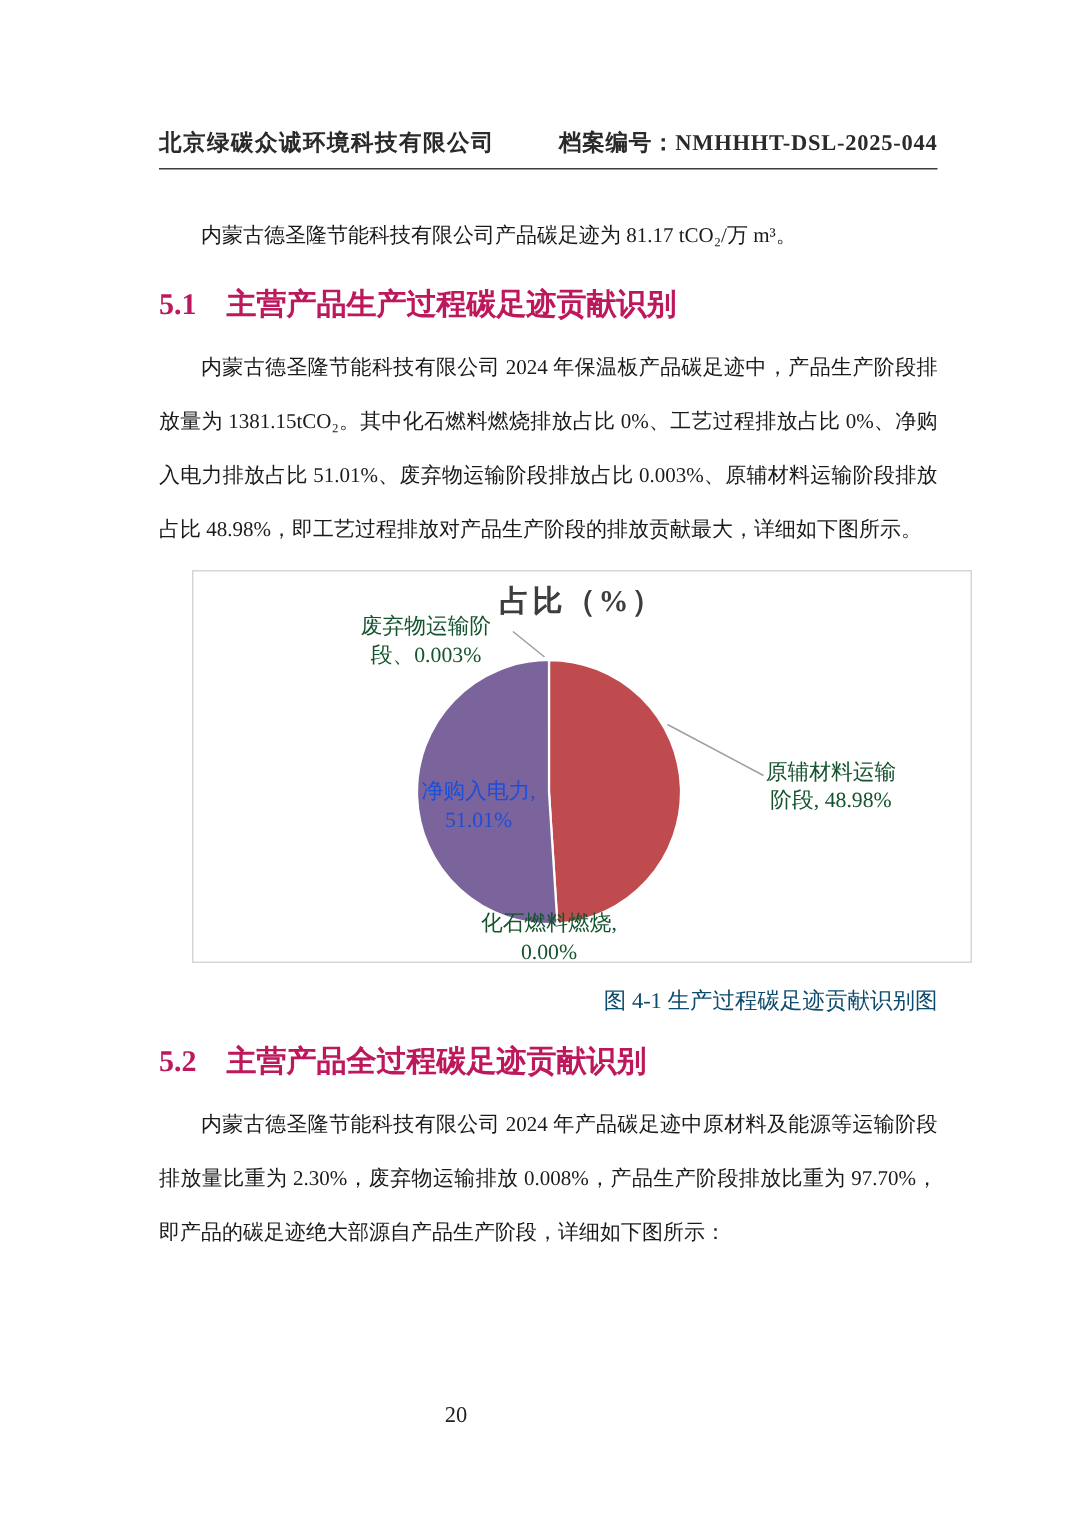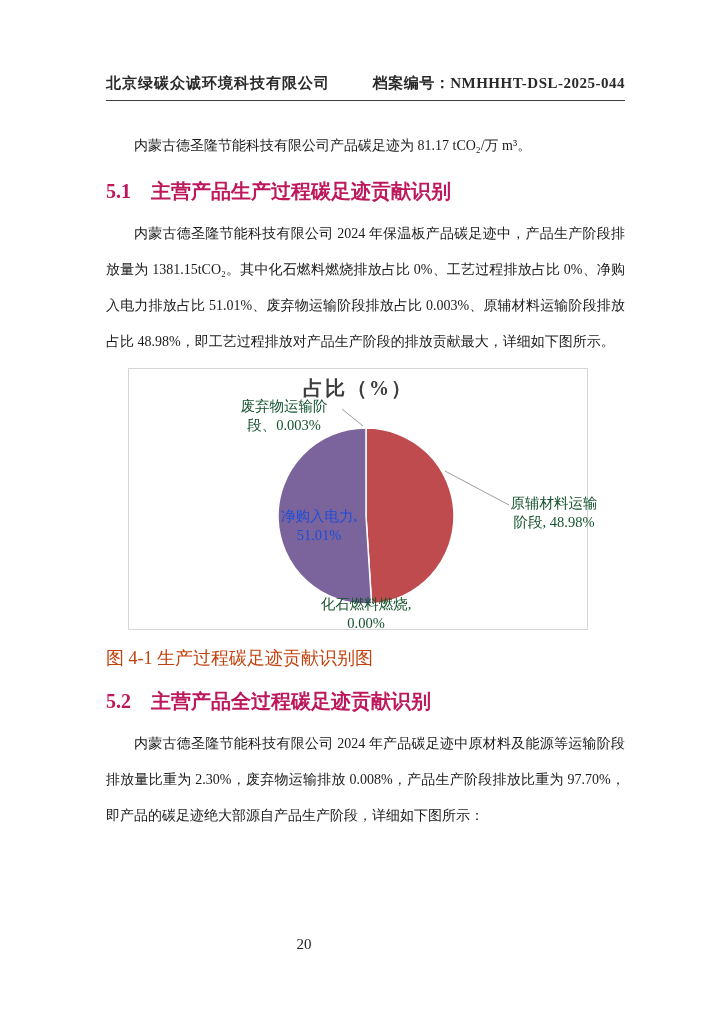--- a/index.html
+++ b/index.html
@@ -4,21 +4,21 @@
 <style>
   html,body{margin:0;padding:0;background:#ffffff;}
   .page{
     position:relative;
     width:724px;height:1024px;
     background:#ffffff;
     font-family:"Liberation Serif","DejaVu Serif",serif;
     color:#1a1a1a;
     overflow:hidden;
     box-sizing:border-box;
-    padding:34px 99px 0 106px;
+    padding:46px 99px 0 106px;
   }
   
   .hdr{
     display:flex;justify-content:space-between;align-items:flex-end;
     border-bottom:1px solid #3c3c3c;
     padding-bottom:7px;
     font-size:15px;font-weight:bold;color:#2a2a2a;
     letter-spacing:1px;
   }
   .hdr .docno{letter-spacing:0.5px;margin-top:40px;}
@@ -35,21 +35,21 @@
   .h-sec{
     margin:0;margin-top:13px;
     font-size:20px;font-weight:bold;color:#be185d;
     line-height:30px;
   }
   .h-sec .num{margin-right:20px;letter-spacing:0;}
   .h-sec.second{margin-top:16px;}
   
   .figure-box{
     position:relative;
-    width:460px;height:262px;
+    width:520px;height:262px;
     margin-top:8px;margin-left:22px;
     border:1px solid #d6d6d6;
     background:#ffffff;
     box-sizing:border-box;
   }
   .chart-title{
     position:absolute;top:6px;left:0;right:0;
     text-align:center;
     font-size:20px;font-weight:bold;color:#3d3d3d;
     letter-spacing:2px;
@@ -59,22 +59,22 @@
     position:absolute;
     font-size:14.5px;line-height:19px;color:#14532d;
     text-align:center;white-space:nowrap;
   }
   .cl-waste{left:95px;top:28px;width:120px;}
   .cl-mat{left:378px;top:125px;width:94px;}
   .cl-fossil{left:167px;top:226px;width:140px;}
   .cl-elec{left:130px;top:138px;width:120px;color:#1d4ed8;}
   .caption{
     margin-top:16px;
-    text-align:left;
-    font-size:18px;color:#c2410c;
+    text-align:right;
+    font-size:15px;color:#0c4a6e;
   }
   .pagenum{
     position:absolute;top:936px;left:0;width:608px;
     text-align:center;font-size:15px;color:#222;
   }
 </style>
 </head>
 <body>
 
 <div class="page">

